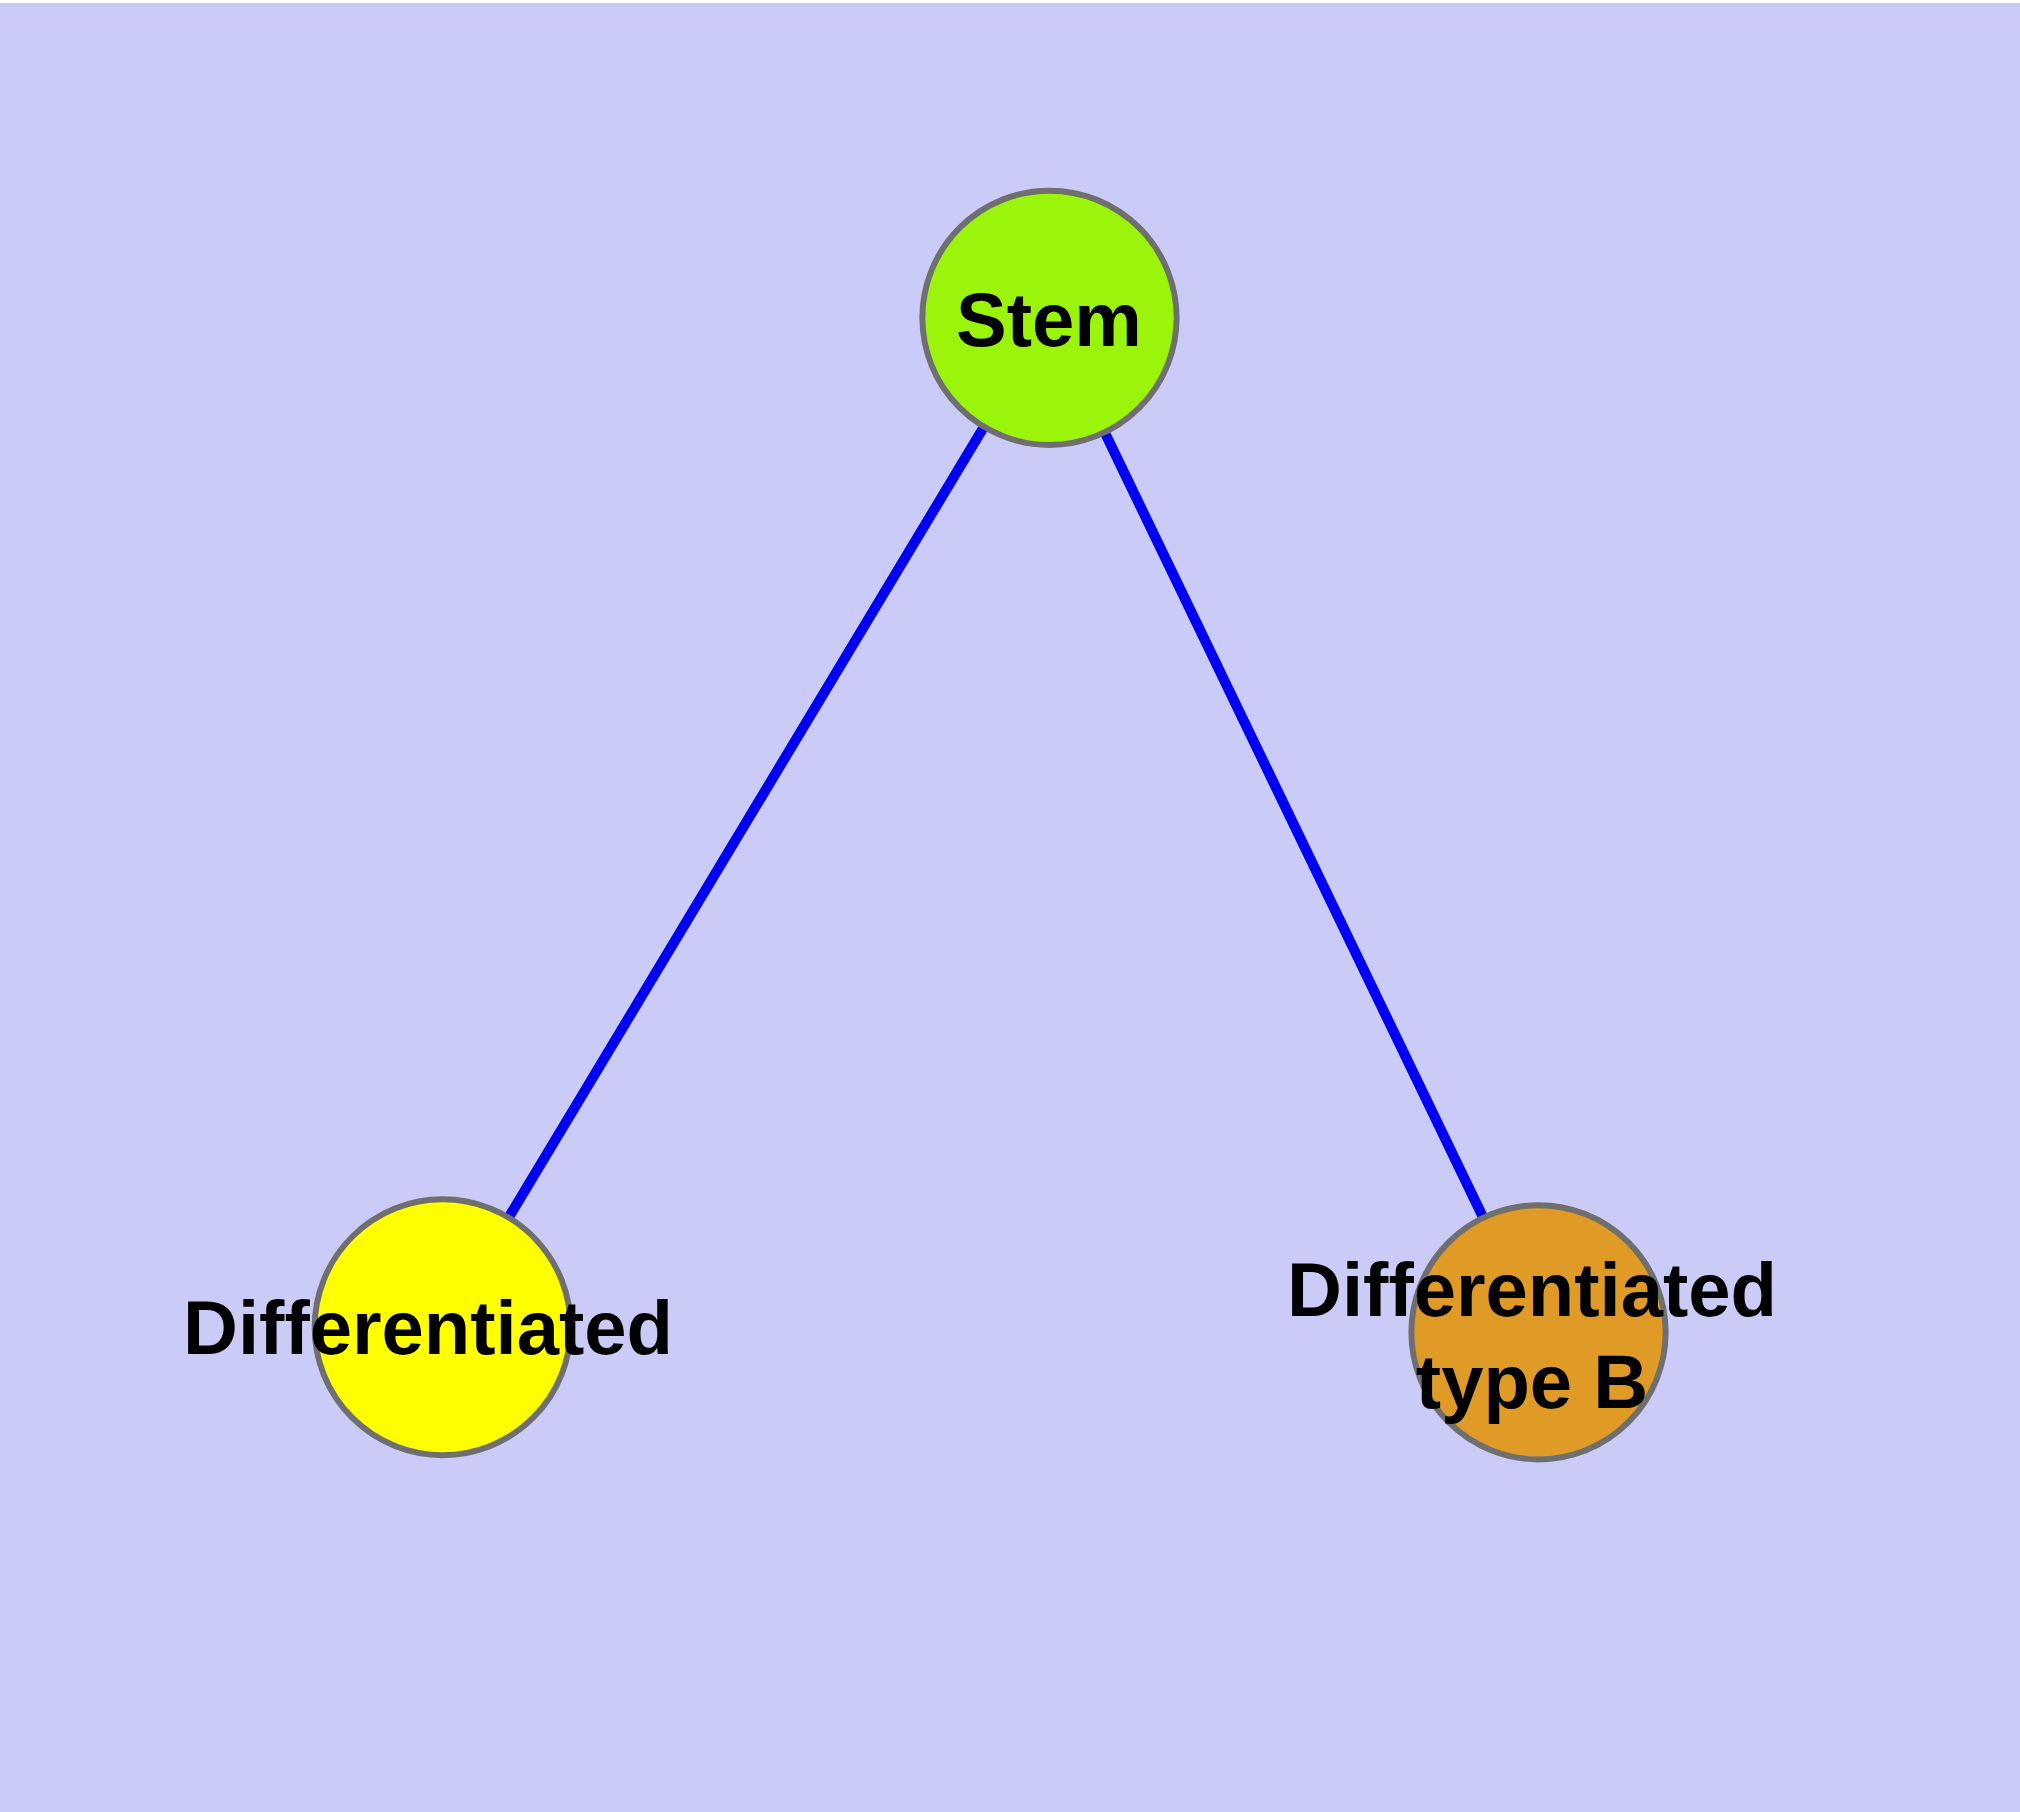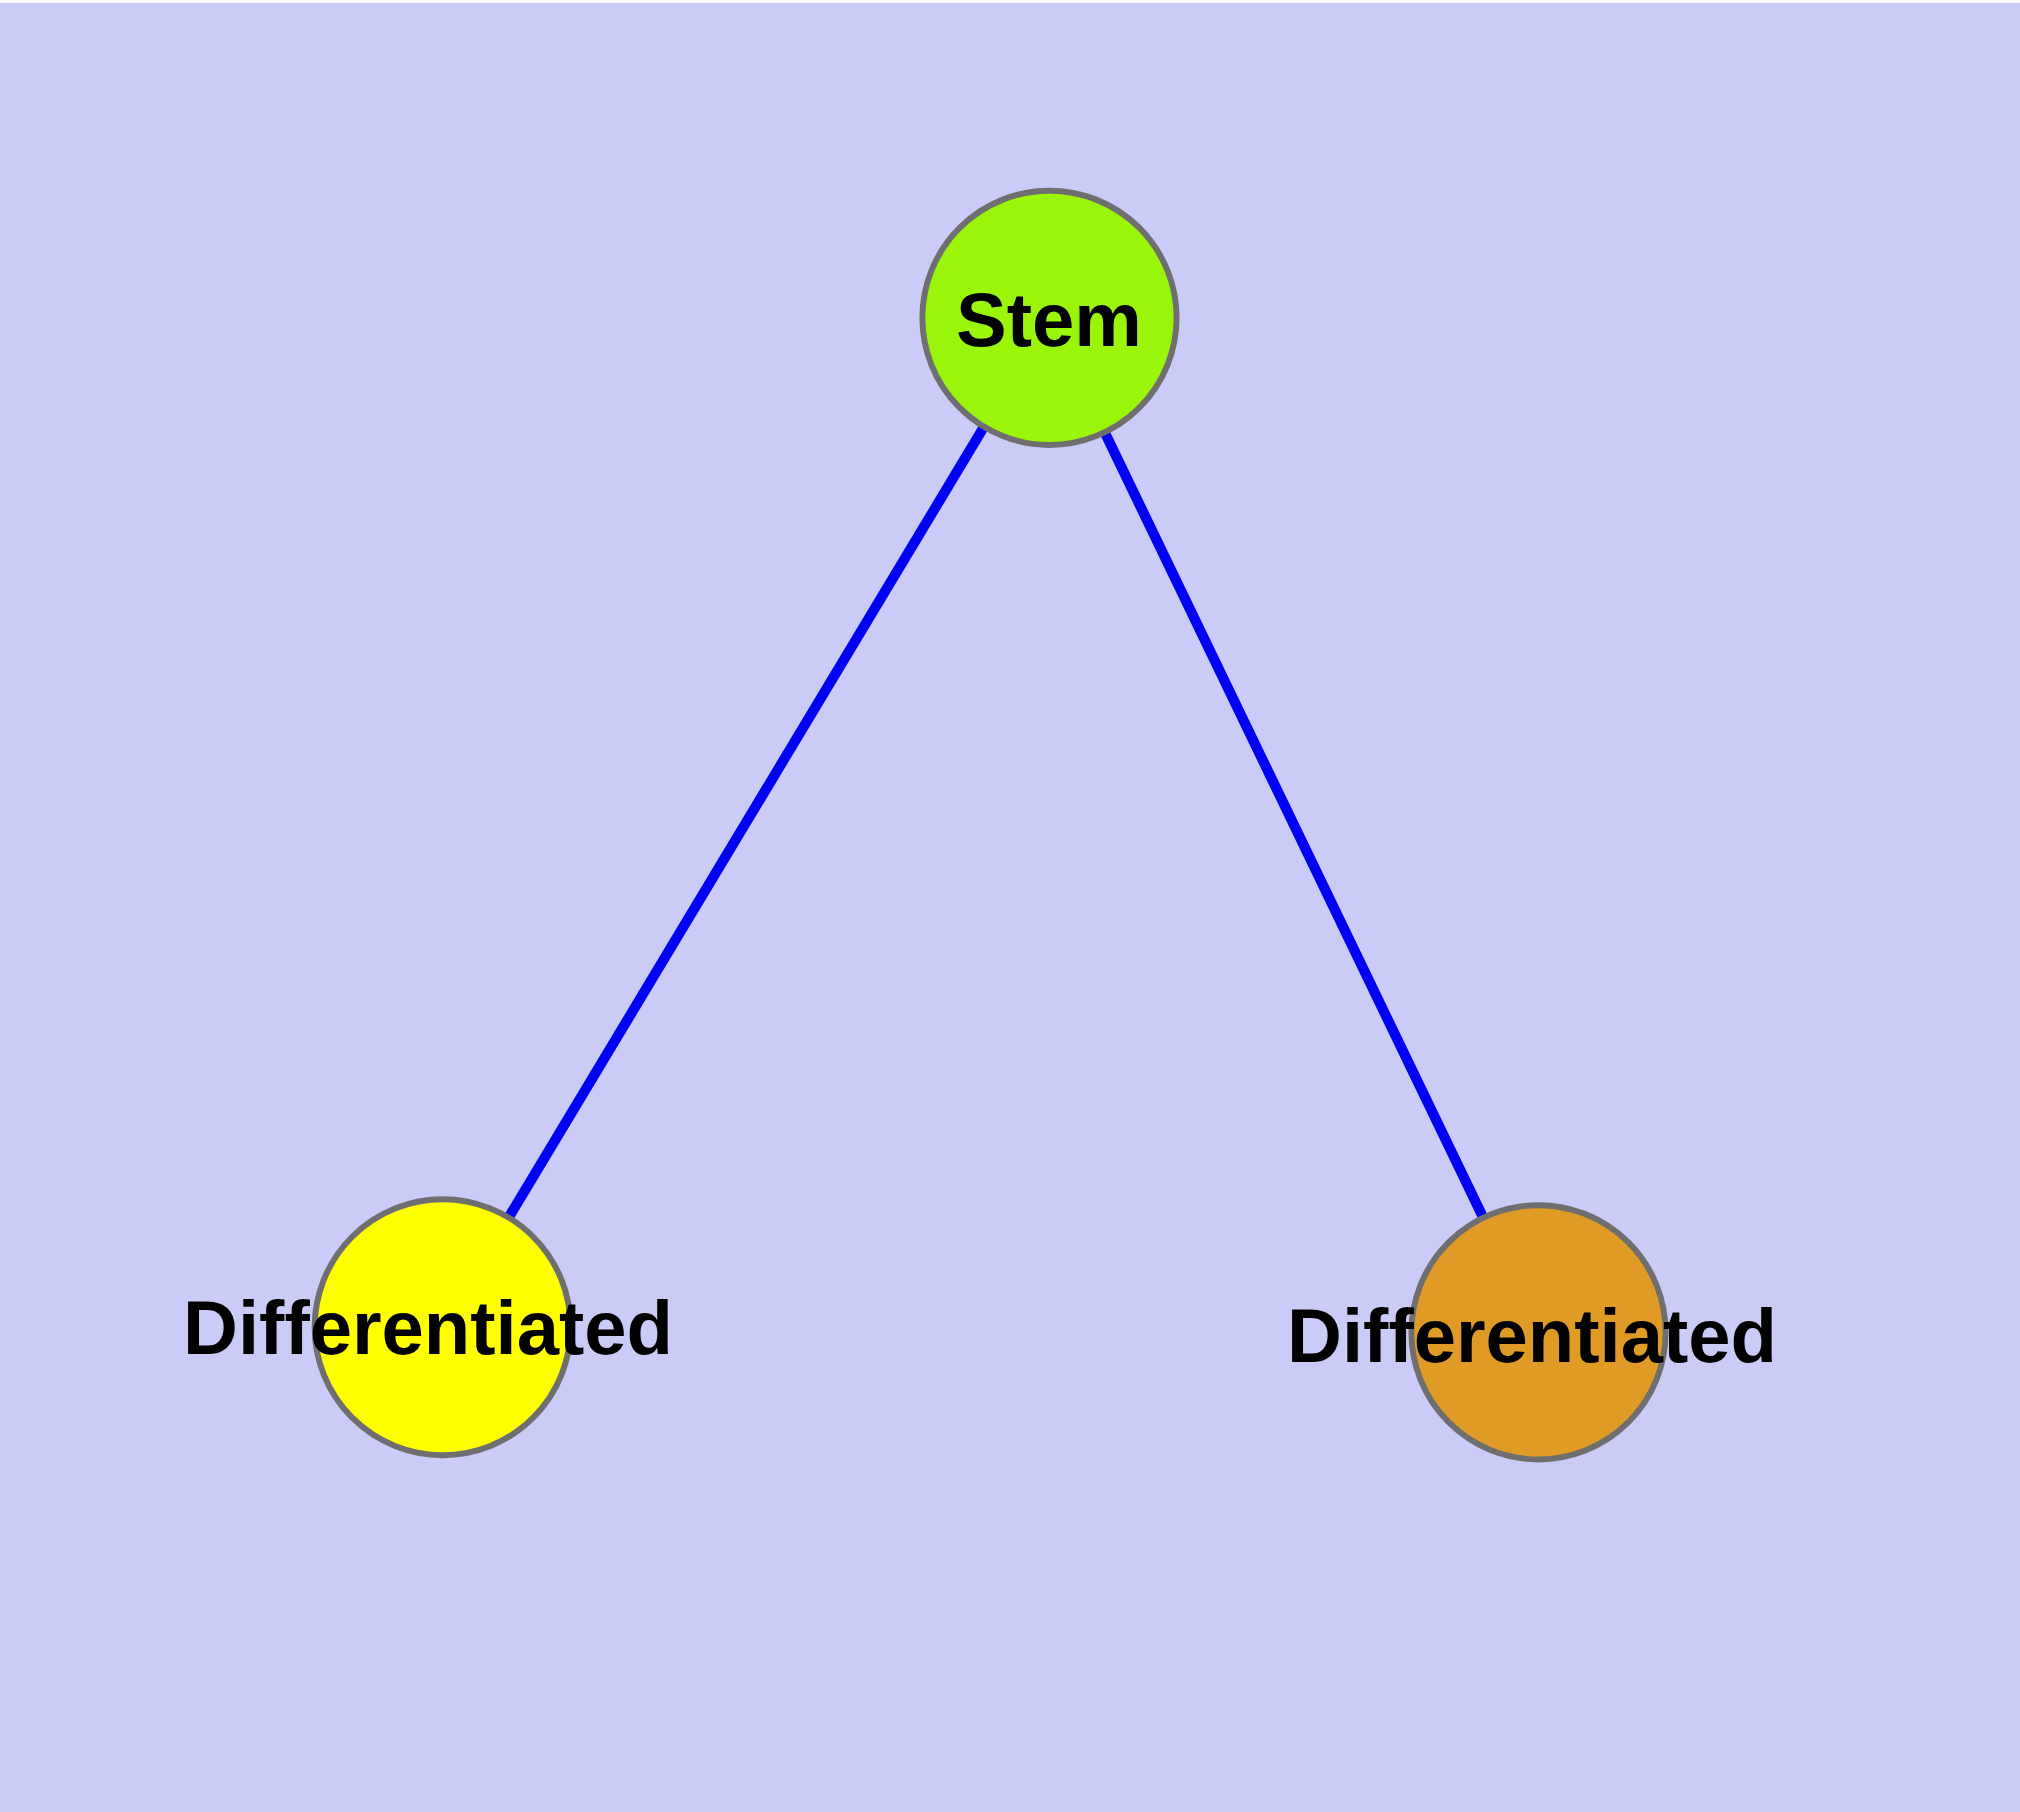--- a/index.html
+++ b/index.html
@@ -66,16 +66,17 @@
   <div class="label" style="left:1049px; top:320px;">
     <span class="line">Stem</span>
   </div>
 
   <div class="label" style="left:428px; top:1328px;">
     <span class="line">Differentiated</span>
   </div>
 
   <div class="label" style="left:1532px; top:1336px;">
     <span class="line">Differentiated</span>
+    <span class="line">type B</span>
   </div>
 
 </div>
 
 
 </body></html>

